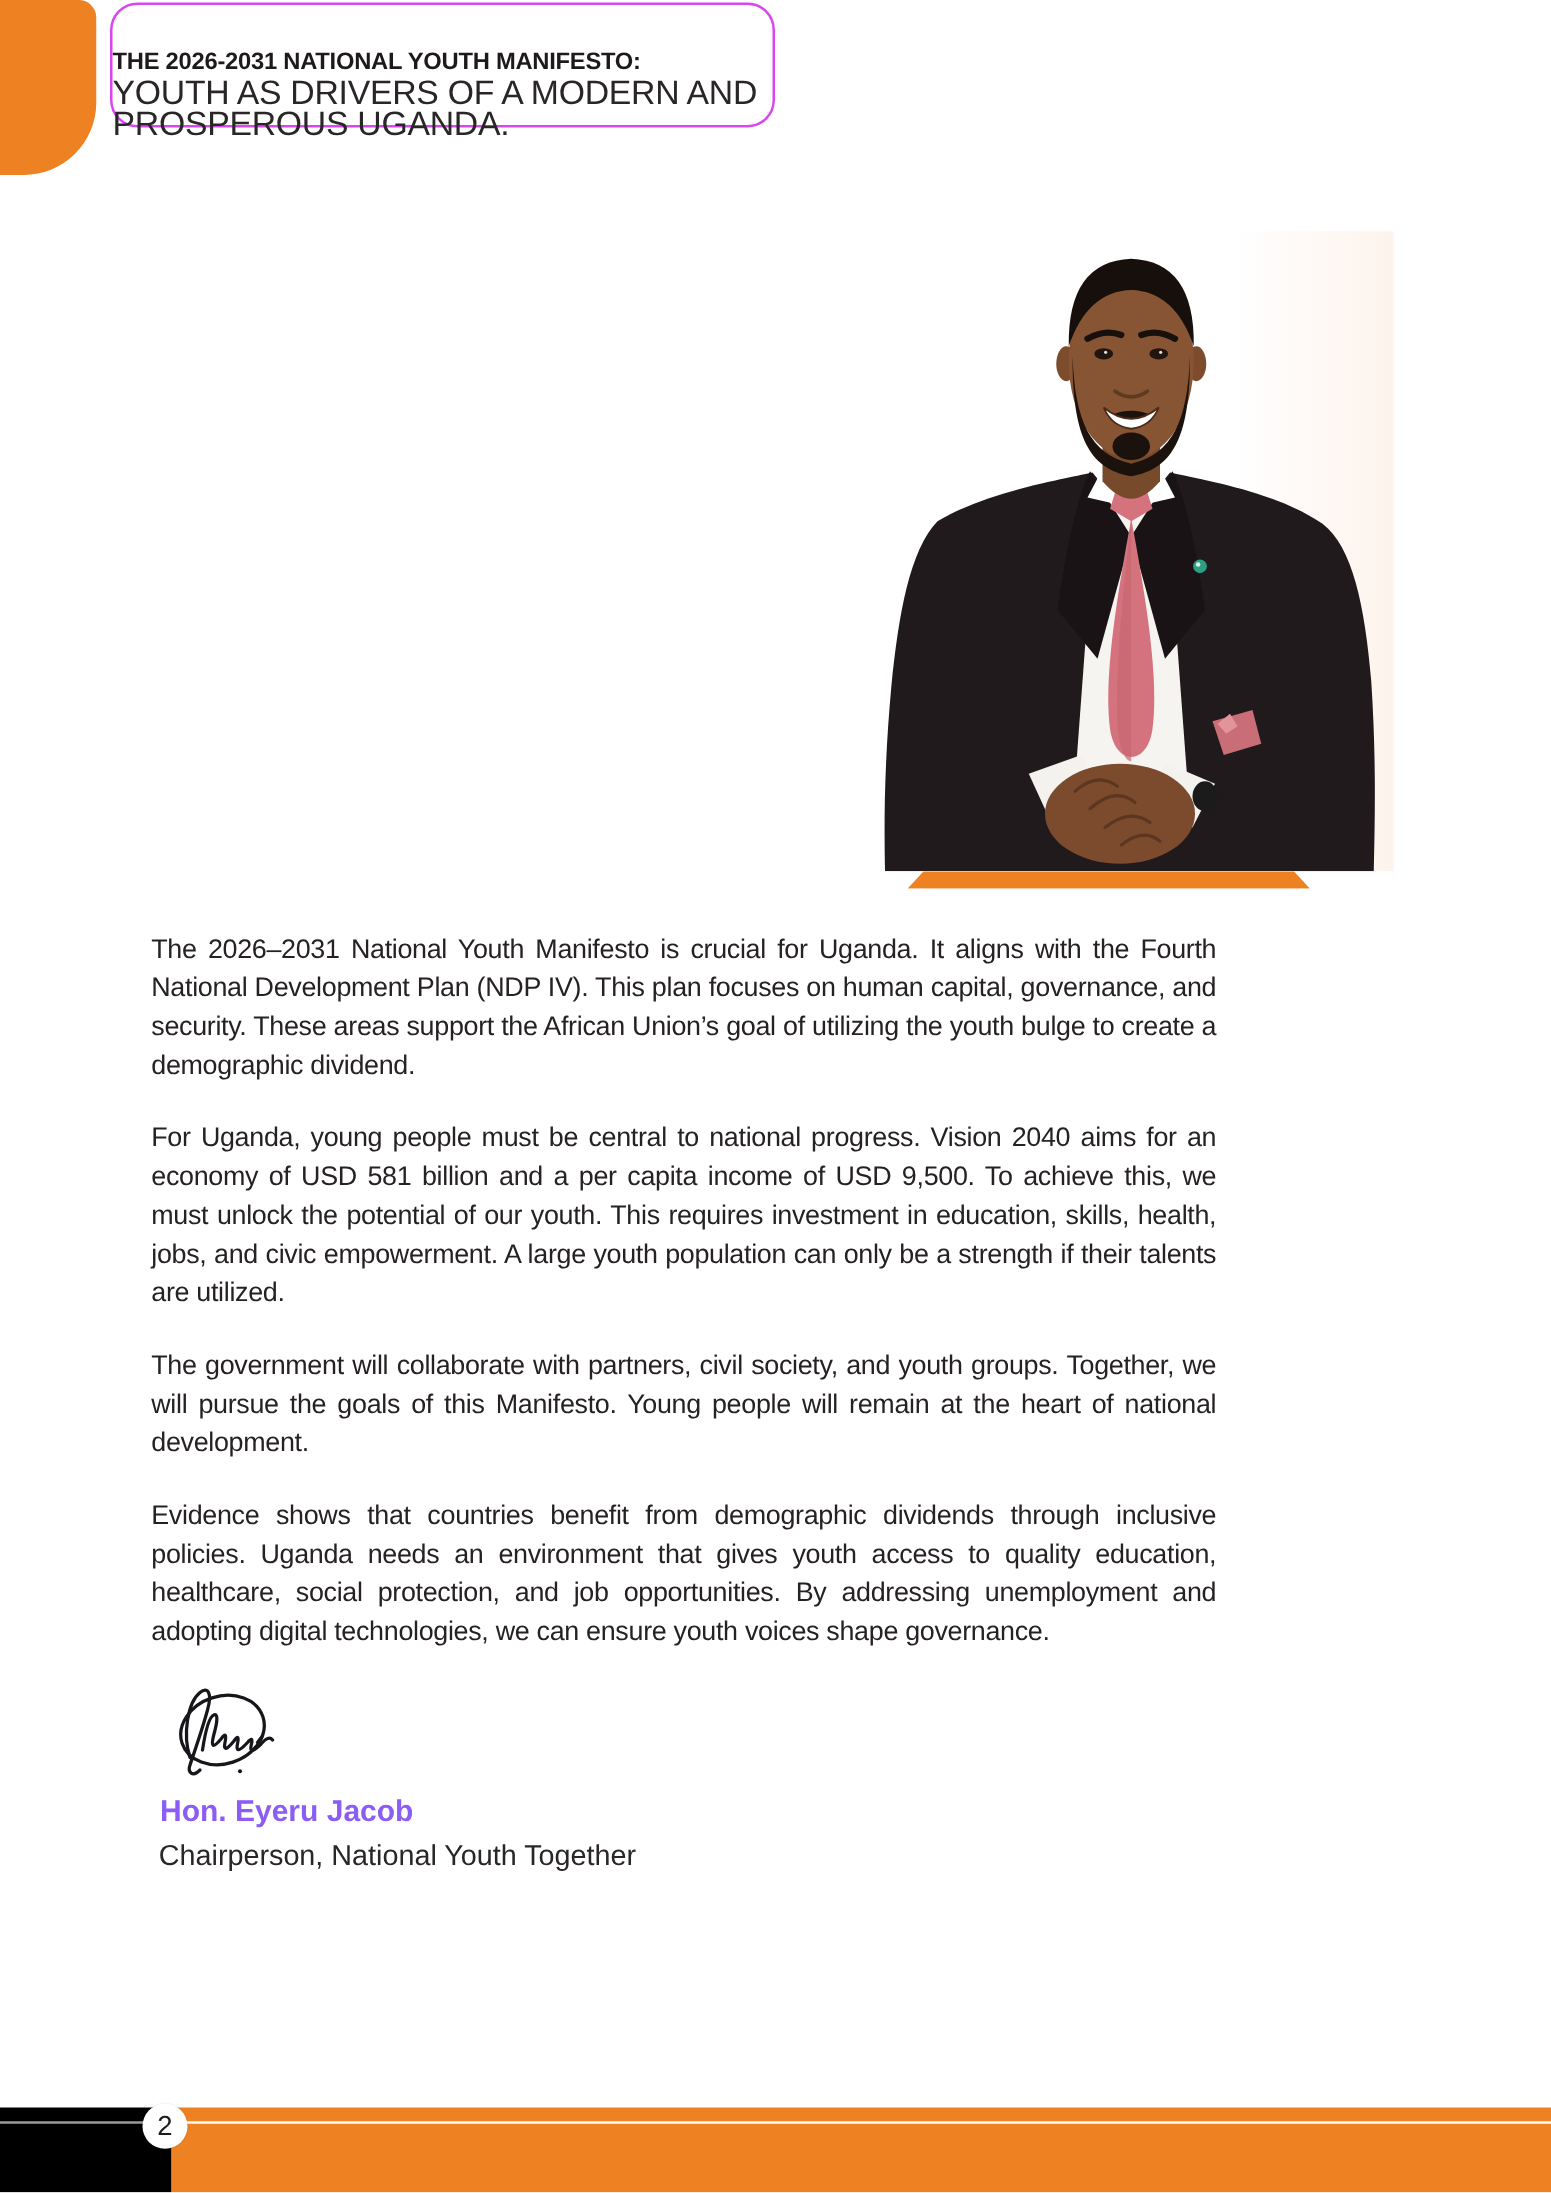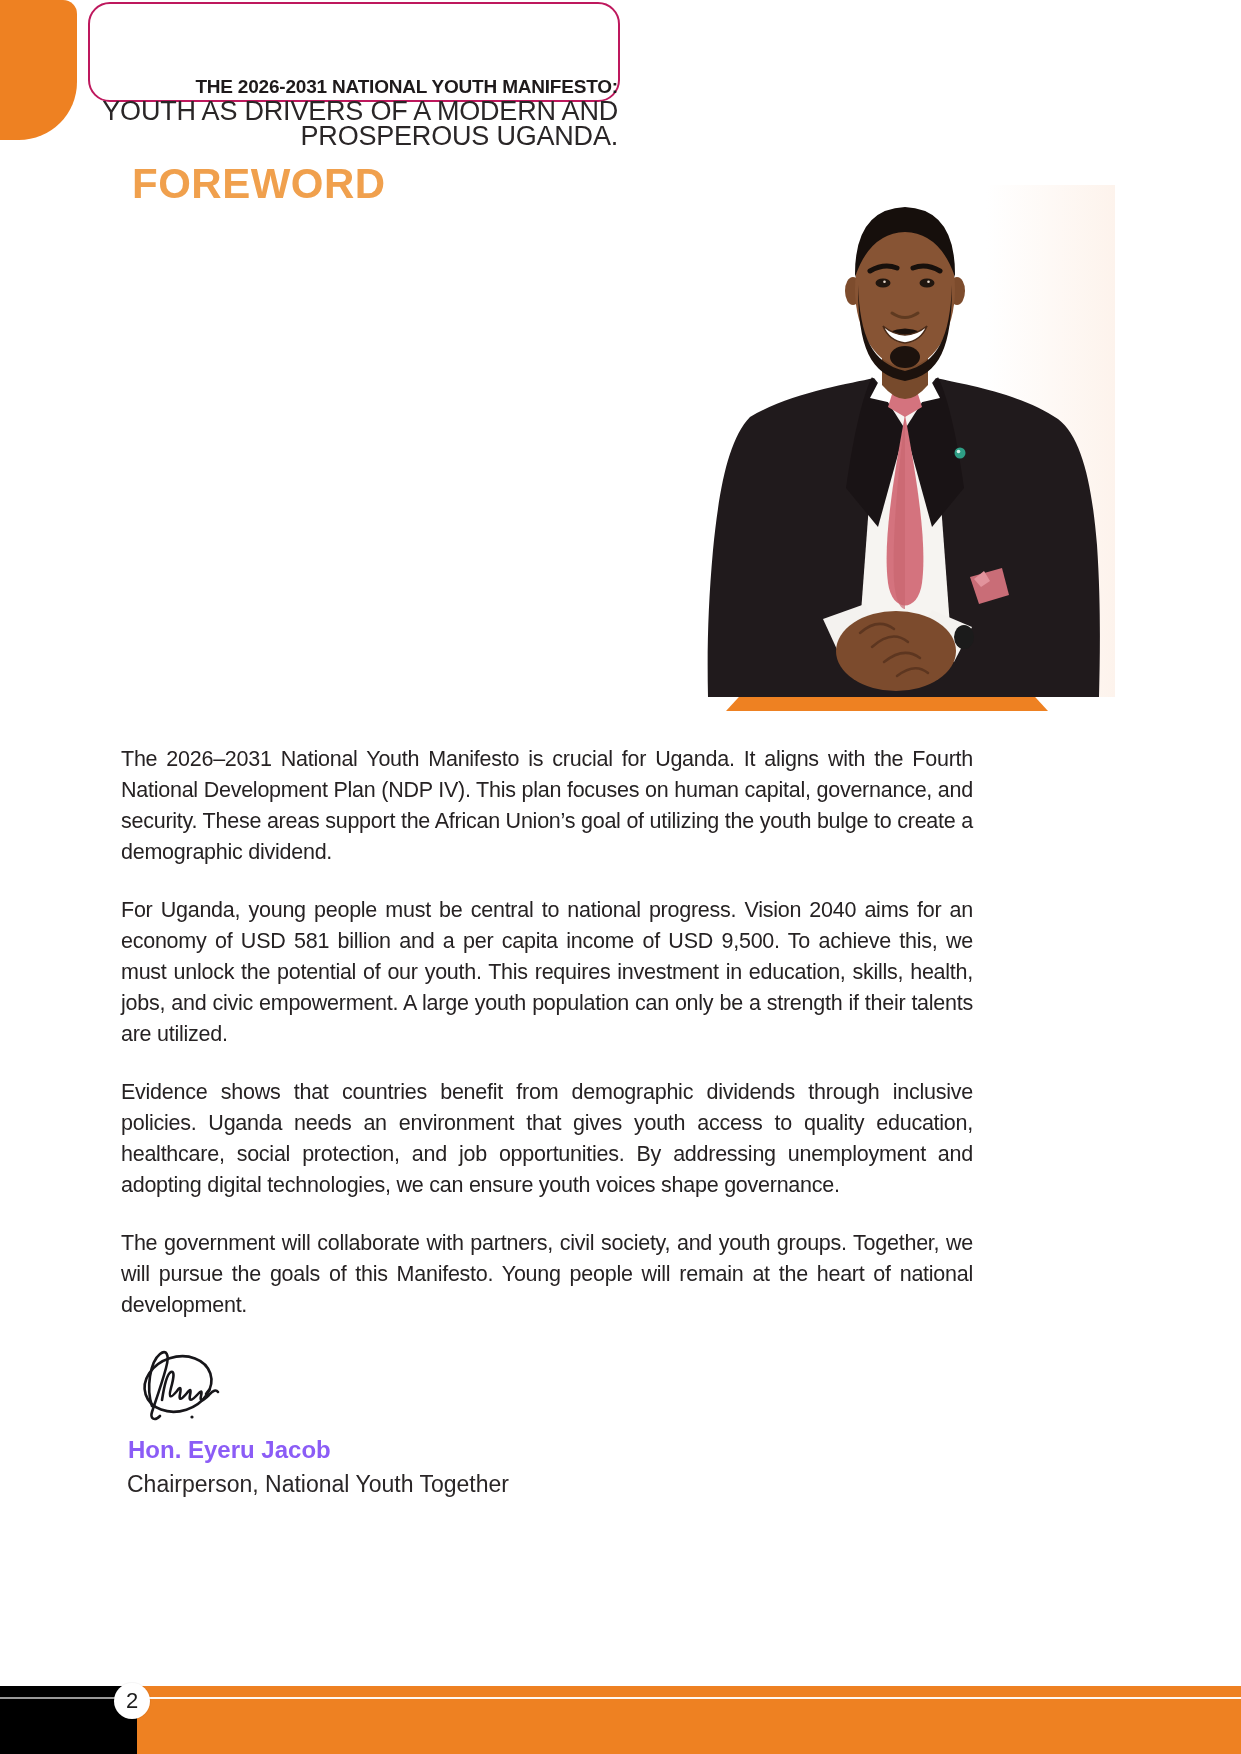--- a/index.html
+++ b/index.html
@@ -8,22 +8,22 @@
 
   
   .corner-tab{
     position:absolute;left:0;top:0;width:77px;height:140px;
     background:#EE8122;border-radius:0 14px 58px 0;
   }
 
   
   .header-box{
     position:absolute;left:88px;top:2px;width:532px;height:100px;
-    border:2px solid #be185d;border-radius:22px;background:#ffffff;
-    box-sizing:border-box;text-align:right;padding-top:71px;
+    border:2px solid #d946ef;border-radius:22px;background:#ffffff;
+    box-sizing:border-box;text-align:left;padding-top:34px;
   }
   .header-box .t1{font-weight:bold;font-size:19px;letter-spacing:-0.2px;color:#1e1a1b;line-height:24px;}
   .header-box .t2{font-weight:400;font-size:27px;letter-spacing:-0.2px;color:#2a2627;line-height:25px;}
 
   .foreword{
     position:absolute;left:132px;top:160px;
     font-size:42px;font-weight:800;letter-spacing:0.5px;color:#F0A04D;
   }
 
   
@@ -70,21 +70,20 @@
 
 <div class="page">
 
   <div class="corner-tab"></div>
 
   <div class="header-box">
     <div class="t1">THE 2026-2031 NATIONAL YOUTH MANIFESTO:</div>
     <div class="t2">YOUTH AS DRIVERS OF A MODERN AND PROSPEROUS UGANDA.</div>
   </div>
 
-  <div class="foreword">FOREWORD</div>
 
   <div class="photo">
     <svg viewBox="0 0 495 512" aria-hidden="true">
 
       <path d="M130,232 C170,208 228,199 254,193 L262,203 L285,246 L308,203 L316,193
                C342,199 400,208 438,234 C462,252 472,300 477,360 C481,420 480,470 479,512
                L88,512 C87,465 88,420 93,365 C99,305 108,255 130,232 Z" fill="#201a1c"></path>
 
       <path d="M258,198 L312,198 L332,468 L238,468 Z" fill="#f6f4f1"></path>
 
@@ -134,22 +133,22 @@
       <ellipse cx="276" cy="466" rx="60" ry="40" fill="#7c4b2d"></ellipse>
       <path d="M240,448 q18,-16 34,-4 M252,462 q20,-18 36,-5 M264,477 q20,-16 36,-4 M277,491 q18,-14 31,-3" stroke="#5d3620" stroke-width="2.5" fill="none" stroke-linecap="round"></path>
     </svg>
   </div>
 
   <div class="pedestal"></div>
 
   <div class="bodytext">
     <p>The 2026–2031 National Youth Manifesto is crucial for Uganda. It aligns with the Fourth National Development Plan (NDP IV). This plan focuses on human capital, governance, and security. These areas support the African Union’s goal of utilizing the youth bulge to create a demographic dividend.</p>
     <p>For Uganda, young people must be central to national progress. Vision 2040 aims for an economy of USD 581 billion and a per capita income of USD 9,500. To achieve this, we must unlock the potential of our youth. This requires investment in education, skills, health, jobs, and civic empowerment. A large youth population can only be a strength if their talents are utilized.</p>
+    <p>The government will collaborate with partners, civil society, and youth groups. Together, we will pursue the goals of this Manifesto. Young people will remain at the heart of national development.</p>
     <p>Evidence shows that countries benefit from demographic dividends through inclusive policies. Uganda needs an environment that gives youth access to quality education, healthcare, social protection, and job opportunities. By addressing unemployment and adopting digital technologies, we can ensure youth voices shape governance.</p>
-    <p>The government will collaborate with partners, civil society, and youth groups. Together, we will pursue the goals of this Manifesto. Young people will remain at the heart of national development.</p>
   </div>
 
   <div class="signature">
     <svg viewBox="0 0 100 100" aria-hidden="true">
       <g stroke="#17161a" stroke-width="2.6" fill="none" stroke-linecap="round">
         <ellipse cx="42" cy="46" rx="34" ry="27" transform="rotate(-18 42 46)"></ellipse>
         <path d="M16,68 C10,50 14,24 24,16 C30,11 34,16 30,30 C26,45 20,62 16,74 C14,80 18,84 24,78"></path>
         <path d="M26,62 q4,-26 9,-28 q5,-2 0,16 q-4,15 6,3 q5,-7 3,3 q-2,10 7,-1 q5,-7 3,2 q-2,10 8,-1 q5,-6 3,2 q-2,9 8,-1 q6,-7 9,-3"></path>
         <path d="M70,56 q6,-8 2,-2"></path>
       </g>

